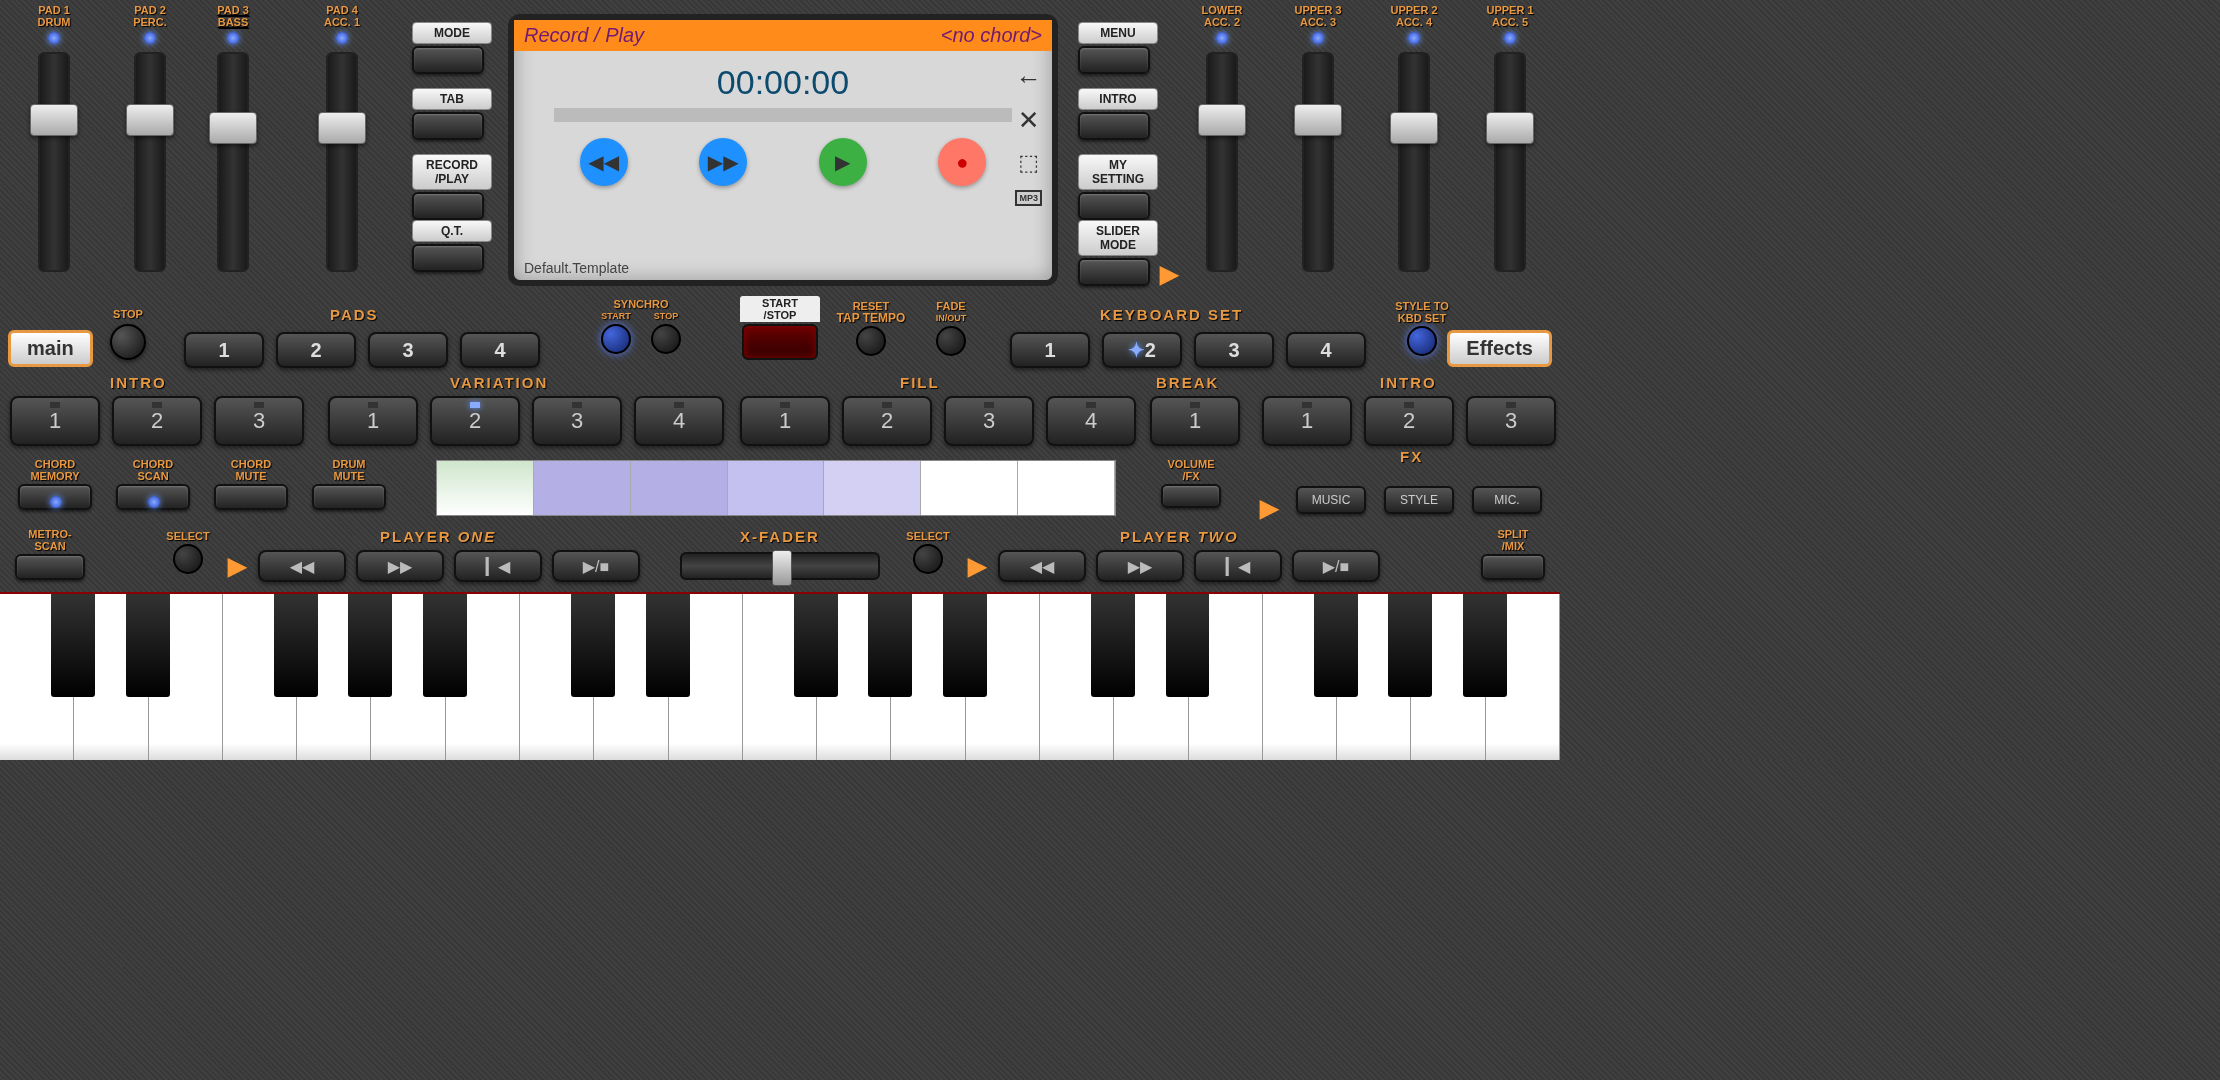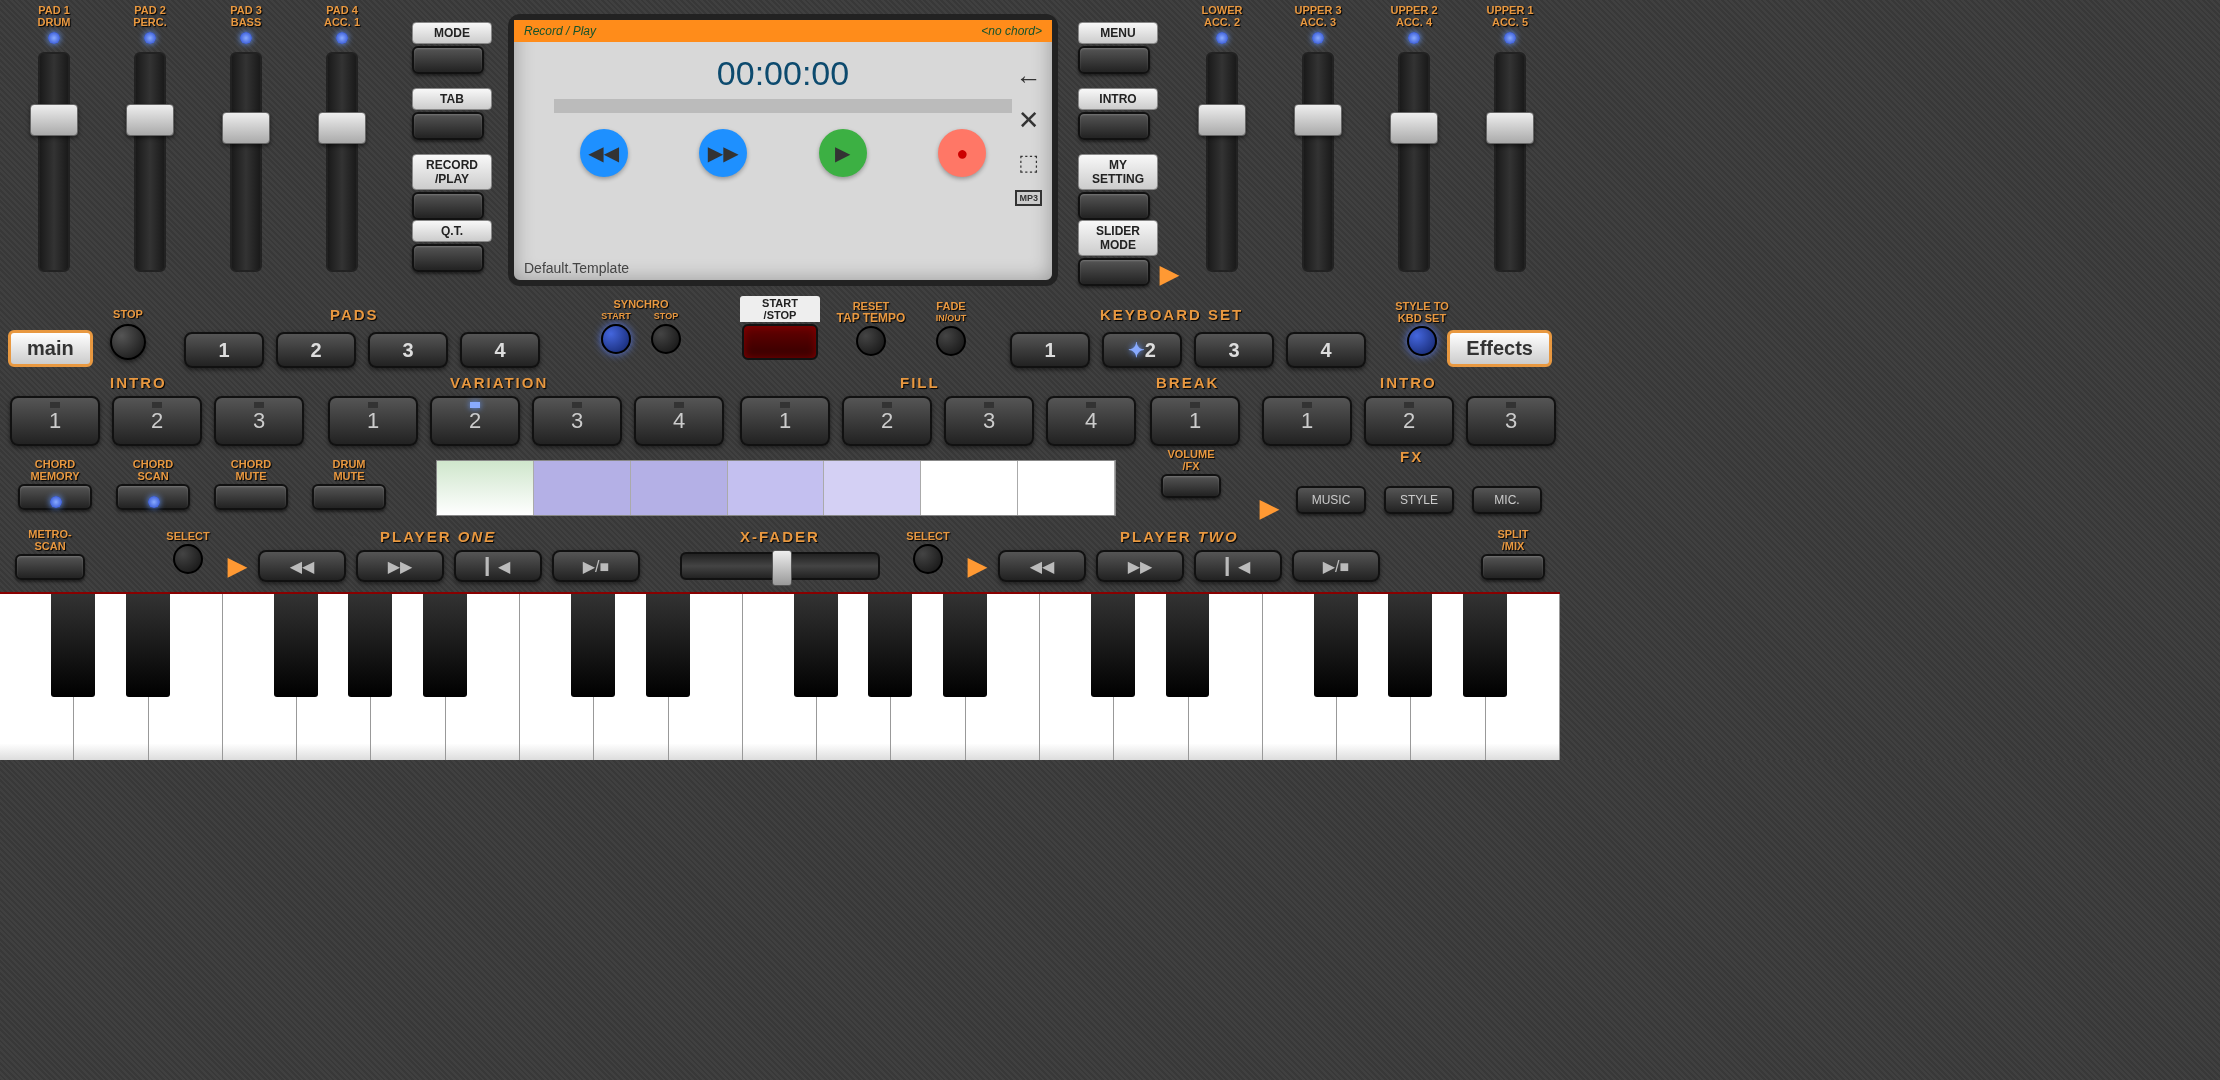--- a/index.html
+++ b/index.html
@@ -7,21 +7,21 @@
 .fader-label{color:#e89840;font-size:11px;font-weight:bold;text-align:center;line-height:12px;text-shadow:1px 1px 1px #000}
 .fader-track{width:32px;height:220px;background:linear-gradient(90deg,#1a1a1a,#333,#1a1a1a);border:2px solid #222;border-radius:6px;position:relative;margin:8px auto 0}
 .fader-knob{width:48px;height:32px;background:linear-gradient(180deg,#eee,#aaa);border:1px solid #666;border-radius:4px;position:absolute;left:-10px;box-shadow:0 2px 4px rgba(0,0,0,.5)}
 .fader-wrap{position:absolute;text-align:center}
 .led{width:12px;height:12px;border-radius:50%;background:radial-gradient(circle,#88aaff,#2244cc);box-shadow:0 0 6px #6699ff;margin:4px auto}
 .hw-btn{background:linear-gradient(180deg,#555,#222);border:2px solid #111;border-radius:6px;box-shadow:inset 0 1px 2px rgba(255,255,255,.2),0 2px 3px rgba(0,0,0,.5)}
 .hw-btn.wide{width:72px;height:28px}
 .menu-btn{position:absolute;text-align:center}
 .menu-btn .box{background:linear-gradient(180deg,#f8f8f8,#ccc);border:1px solid #888;border-radius:4px;padding:3px 6px;margin-bottom:2px}
 .screen{position:absolute;left:508px;top:14px;width:550px;height:272px;background:#d8d8d8;border:6px solid #222;border-radius:12px;box-shadow:inset 0 0 20px rgba(0,0,0,.3)}
-.screen-hdr{background:#ff8c1a;color:#14532d;padding:4px 10px;font-size:12px;font-style:italic;display:flex;justify-content:space-between}
+.screen-hdr{background:#ff8c1a;color:#701a75;padding:4px 10px;font-size:20px;font-style:italic;display:flex;justify-content:space-between}
 .time{font-size:34px;color:#0c4a6e;text-align:center;margin:12px 0 6px}
 .prog{height:14px;background:#bbb;margin:6px 40px 16px}
 .scr-icons{display:flex;justify-content:space-around;padding:0 30px}
 .circ{width:48px;height:48px;border-radius:50%;display:flex;align-items:center;justify-content:center;font-size:20px;color:#333;box-shadow:0 2px 4px rgba(0,0,0,.3)}
 .side-icons{position:absolute;right:10px;top:40px;display:flex;flex-direction:column;gap:14px;align-items:center;font-size:26px;color:#333}
 .ftr{position:absolute;bottom:4px;left:10px;color:#444;font-size:14px}
 .section-lbl{position:absolute;color:#e89840;font-size:15px;font-weight:bold;letter-spacing:2px;text-shadow:1px 1px 1px #000}
 .round-btn{width:36px;height:36px;border-radius:50%;background:radial-gradient(circle at 30% 30%,#555,#111);border:2px solid #000;box-shadow:0 2px 4px rgba(0,0,0,.5)}
 .num-btn{width:80px;height:36px;background:linear-gradient(180deg,#555,#222);border:2px solid #111;border-radius:8px;color:#ddd;font-size:20px;font-weight:bold;display:flex;align-items:center;justify-content:center;box-shadow:0 2px 4px rgba(0,0,0,.5)}
 .row{position:absolute;display:flex;gap:12px}
@@ -209,21 +209,21 @@
 <div class="mini-kbd">
  <div class="oct" style="background:linear-gradient(180deg,#cfe6cc,#fff)"></div>
  <div class="oct" style="background:#b4b0e6"></div>
  <div class="oct" style="background:#b4b0e6"></div>
  <div class="oct" style="background:#c4c0f0"></div>
  <div class="oct" style="background:#d4d0f4"></div>
  <div class="oct"></div>
  <div class="oct"></div>
 </div>
 
-<div style="position:absolute;left:1156px;top:448px;text-align:center;width:70px">
+<div style="position:absolute;left:1156px;top:458px;text-align:center;width:70px">
  <div class="small-lbl" style="white-space:pre">VOLUME
 /FX</div>
  <div class="hw-btn" style="width:60px;height:24px;margin:2px auto 0"></div>
 </div>
 <span class="orange-arrow" style="position:absolute;left:1260px;top:494px">▶</span>
 <div class="section-lbl" style="left:1400px;top:448px">FX</div>
 <div class="row" style="left:1296px;top:486px;gap:18px" id="fxrow">
     <div class="fx-btn">MUSIC</div>
     <div class="fx-btn">STYLE</div>
     <div class="fx-btn">MIC.</div>
@@ -331,21 +331,21 @@
       <div class="fader-knob" style="top:50px"></div>
     </div>
   </div>
 <div class="fader-wrap" style="left: 110px; top: 4px; width: 80px;">
     <div class="fader-label">PAD 2<br>PERC.</div>
     <div class="led"></div>
     <div class="fader-track">
       <div class="fader-knob" style="top:50px"></div>
     </div>
   </div>
-<div class="fader-wrap" style="left: 206px; top: 4px; width: 80px;">
+<div class="fader-wrap" style="left: 193px; top: 4px; width: 80px; text-decoration: underline;">
     <div class="fader-label">PAD 3<br>BASS</div>
     <div class="led"></div>
     <div class="fader-track">
       <div class="fader-knob" style="top:58px"></div>
     </div>
   </div>
 <div class="fader-wrap" style="left: 302px; top: 4px; width: 80px;">
     <div class="fader-label">PAD 4<br>ACC. 1</div>
     <div class="led"></div>
     <div class="fader-track">

